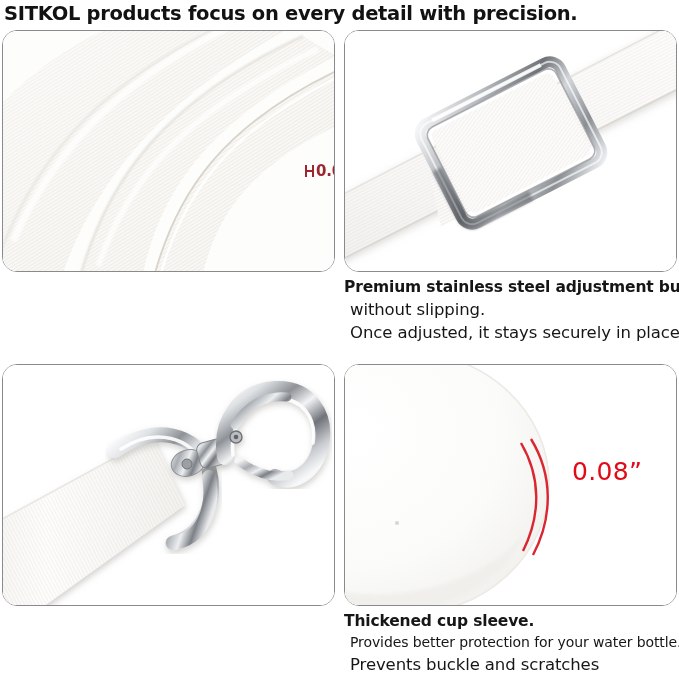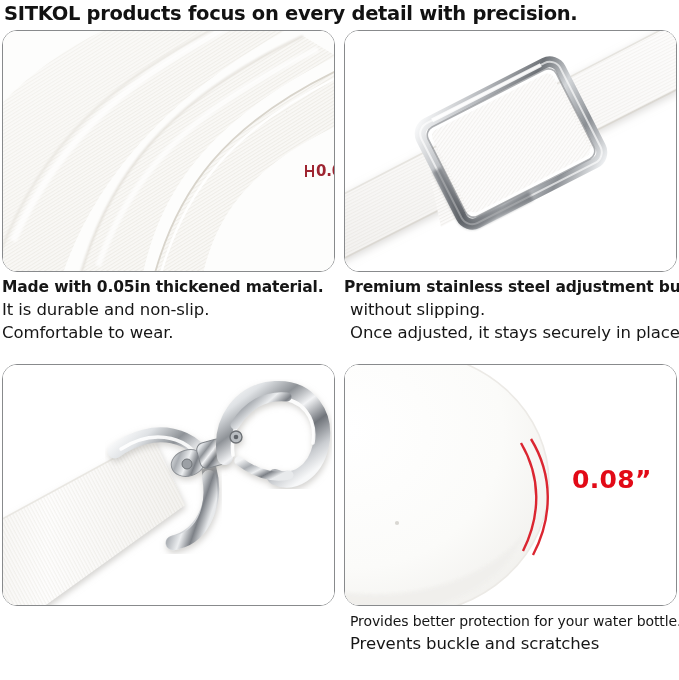--- a/index.html
+++ b/index.html
@@ -135,24 +135,24 @@
   .buckle-scene { position: absolute; inset: 0; background: #ffffff; }
 
   
   .clasp-scene { position: absolute; inset: 0; background: #ffffff; }
 
   
   .sleeve-scene { position: absolute; inset: 0; background: #ffffff; }
   .dim-008 {
     position: absolute;
     left: 203px;
-    top: 100px;
+    top: 92px;
     color: #e20a17;
     font-size: 25px;
-    font-weight: 700;
+    font-weight: 400;
     letter-spacing: 0.3px;
     white-space: nowrap;
     padding-left: 24px;
   }
 </style>
 </head>
 <body>
 
 <div class="page">
 
@@ -201,25 +201,20 @@
 
       <div class="dim-005">
         <span class="caliper">
             <i></i>
           </span>
         <span>0.05</span>
           <span>”</span>
       </div>
     </div>
 
-    <div class="caption">
-      <span class="cap-line cap-title">Made with 0.05in thickened material.</span>
-      <span class="cap-line cap-sub-lg">It is durable and non-slip.</span>
-      <span class="cap-line cap-sub-lg">Comfortable to wear.</span>
-    </div>
   </div>
 
   <div class="cell col-right row-top">
     <div class="photo">
       <div class="buckle-scene">
         <svg width="333" height="242" viewBox="0 0 333 242">
           <defs>
             <pattern id="weave2" width="3" height="3" patternUnits="userSpaceOnUse" patternTransform="rotate(-27)">
               <rect width="3" height="3" fill="#fcfbfa"></rect>
               <rect width="3" height="1.1" fill="#efedea"></rect>
@@ -375,18 +370,19 @@
 
           <path d="M 176 78 C 196 112 196 150 178 186" fill="none" stroke="#d81420" stroke-width="2.4" opacity="0.92"></path>
           <path d="M 186 74 C 208 110 208 152 188 190" fill="none" stroke="#d81420" stroke-width="2.4" opacity="0.92"></path>
         </svg>
       </div>
 
       <div class="dim-008"><span>0.08</span><span>”</span></div>
     </div>
 
     <div class="caption">
+      <span class="cap-line cap-title">Thickened cup sleeve.</span>
       <span class="cap-line cap-sub-sm indent">Provides better protection for your water bottle.</span>
       <span class="cap-line cap-sub-lg indent">Prevents buckle and scratches</span>
     </div>
   </div>
 
 </div>
 
 </body></html>

